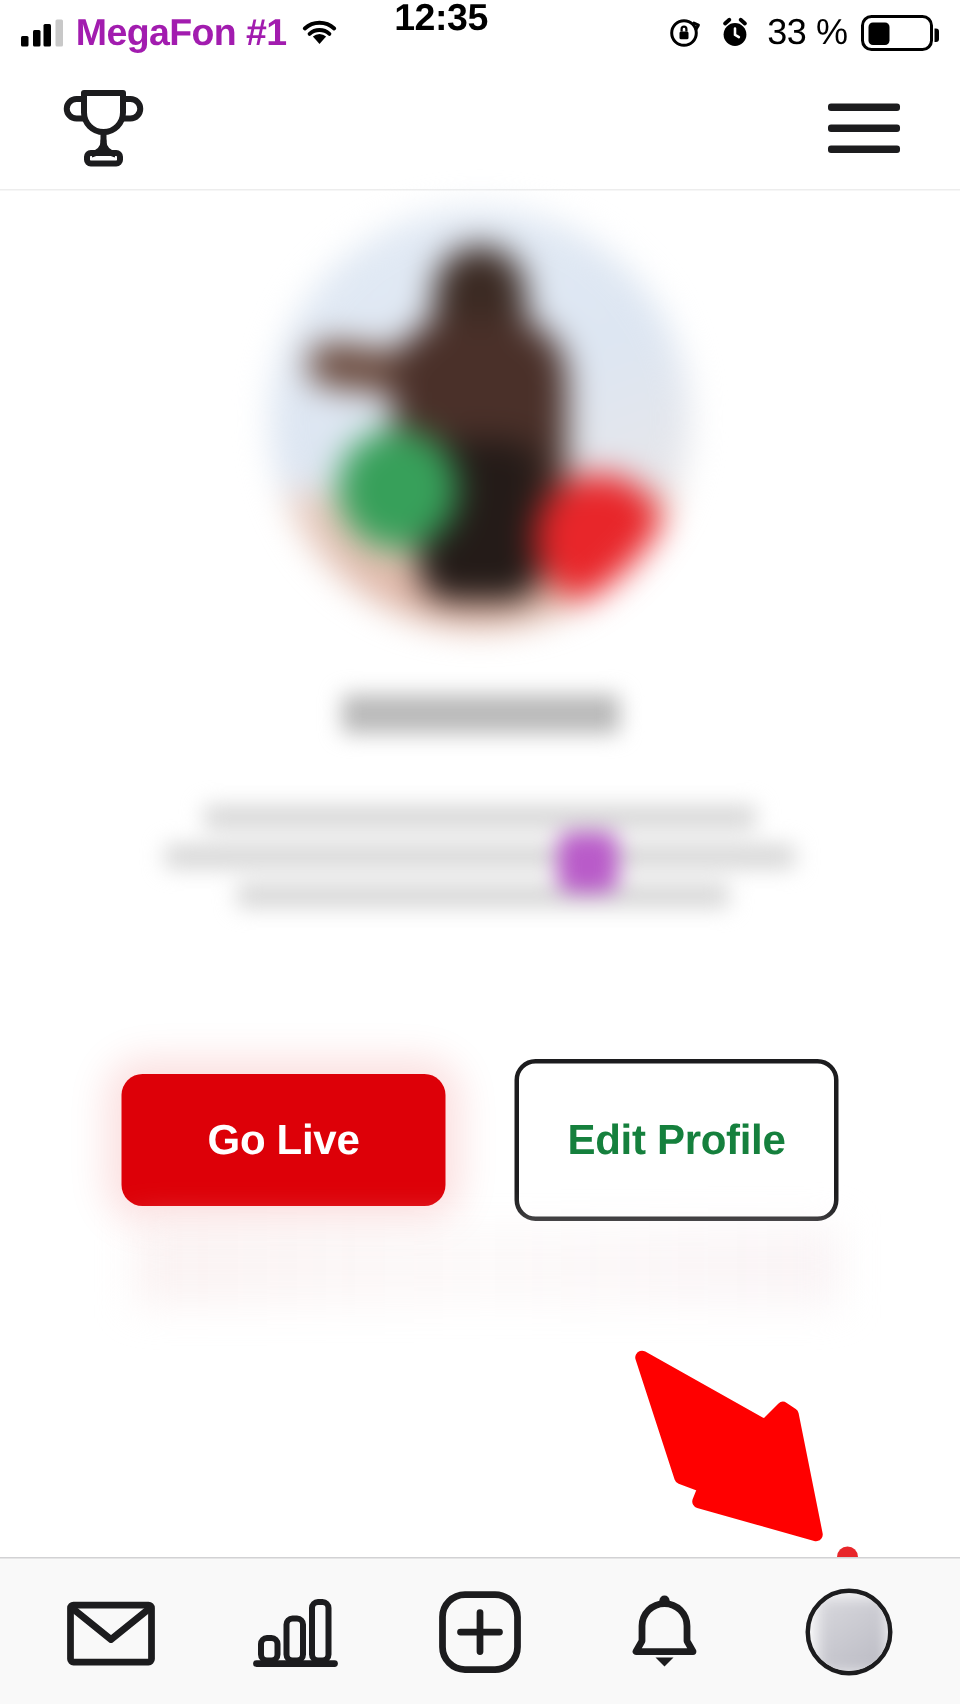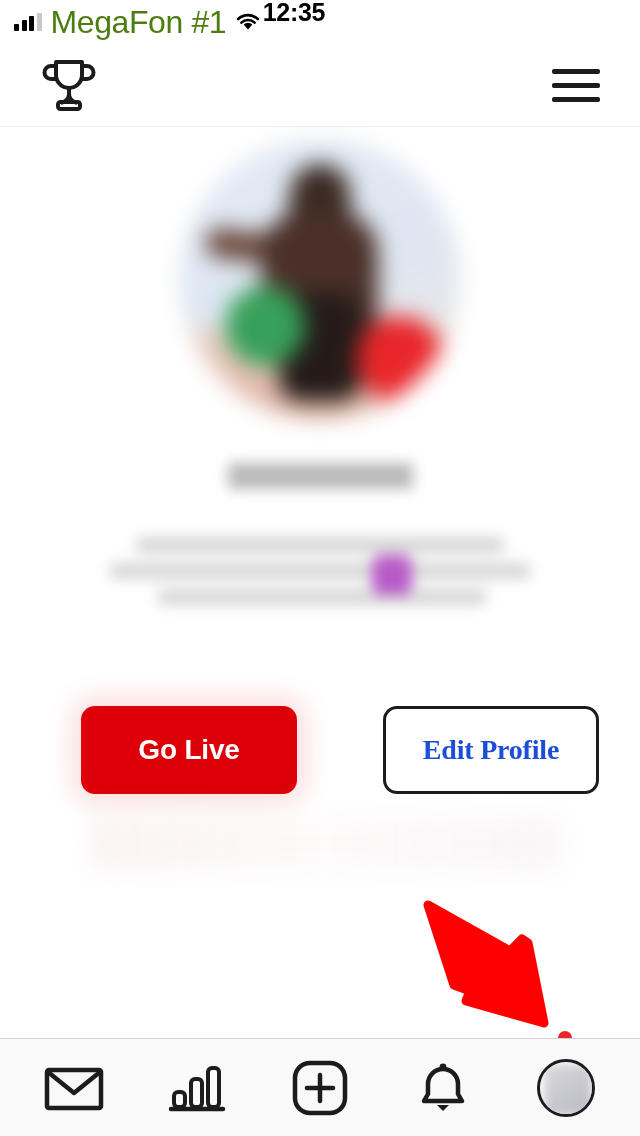--- a/index.html
+++ b/index.html
@@ -24,21 +24,21 @@
     background:#ffffff;
   }
   .sb-left { display:flex; align-items:center; gap:9px; }
   .signal-bars { display:flex; align-items:flex-end; gap:2.5px; height:18px; }
   .signal-bars i { display:block; width:5px; background:#000; border-radius:1px; }
   .signal-bars i.b1 { height:7px; }
   .signal-bars i.b2 { height:11px; }
   .signal-bars i.b3 { height:15px; }
   .signal-bars i.b4 { height:18px; background:#c8c8c8; }
   .carrier {
-    font-size:32px; font-weight:normal; color:#4d7c0f;
+    font-size:25px; font-weight:bold; color:#a21caf;
     letter-spacing:-0.4px; line-height:1;
   }
   .wifi { width:26px; height:20px; display:block; }
   .sb-center {
     position:absolute; left:0; right:0; top:0; height:44px;
     display:flex; align-items:flex-start; justify-content:center;
     pointer-events:none;
   }
   .clock {
     font-size:25px; font-weight:bold; color:#000;
@@ -122,32 +122,30 @@
   
   .btn-row {
     position:absolute; top:706px; left:0; width:640px;
     display:flex; justify-content:center; align-items:center; gap:46px;
   }
   .btn {
     font-size:28px; font-weight:bold; letter-spacing:-0.2px;
     border-radius:14px;
     display:flex; align-items:center; justify-content:center;
     cursor:pointer;
-    margin-left:40px;
   }
   .btn-live {
     width:216px; height:88px;
     background:#dd0008; color:#ffffff;
     box-shadow:0 0 26px 10px rgba(221,0,8,0.13);
   }
   .btn-edit {
-    width:216px; height:88px;
-    background:#ffffff; color:#1d4ed8;
+    width:216px; height:108px;
+    background:#ffffff; color:#15803d;
     border:3px solid #1c1c1e;
-    font-family:Liberation Serif, serif;
   }
 
   .blur-band {
     position:absolute; top:818px; left:90px;
     width:470px; height:52px;
     background:linear-gradient(90deg,rgba(247,232,232,.55),rgba(250,244,244,.5),rgba(246,235,238,.55));
     filter:blur(13px);
   }
 
   
@@ -207,20 +205,37 @@
         <path d="M13 17.4 L8.6 12.4 a6.6 6.6 0 0 1 8.8 0 Z" fill="#000"></path>
         <path d="M3.2 7.0 a14.4 14.4 0 0 1 19.6 0" stroke="#000" stroke-width="2.6" fill="none" stroke-linecap="round"></path>
         <path d="M6.4 10.6 a9.8 9.8 0 0 1 13.2 0" stroke="#000" stroke-width="2.6" fill="none" stroke-linecap="round"></path>
       </svg>
     </div>
 
     <div class="sb-center">
       <div class="clock">12:35</div>
     </div>
 
+    <div class="sb-right">
+      <svg width="24" height="24" viewBox="0 0 24 24">
+        <circle cx="11" cy="12" r="8.2" stroke="#000" stroke-width="2" fill="none"></circle>
+        <rect x="8" y="11" width="6" height="5.2" rx="1" fill="#000"></rect>
+        <path d="M9.4 11 v-1.6 a1.6 1.6 0 0 1 3.2 0 V11" stroke="#000" stroke-width="1.5" fill="none"></path>
+        <path d="M17.6 5.4 l3 1.4 -1.6 2.7" stroke="#000" stroke-width="2" fill="none" stroke-linecap="round" stroke-linejoin="round"></path>
+      </svg>
+      <svg width="24" height="24" viewBox="0 0 24 24">
+        <circle cx="12" cy="13" r="7.6" fill="#000"></circle>
+        <path d="M12 9 v4.2 l2.6 1.6" stroke="#fff" stroke-width="1.7" fill="none" stroke-linecap="round"></path>
+        <path d="M5.4 5.6 L8.2 3.2 M18.6 5.6 L15.8 3.2" stroke="#000" stroke-width="2.6" stroke-linecap="round"></path>
+      </svg>
+      <div class="battery-pct">33 %</div>
+      <div class="battery-shell">
+        <div class="battery-fill"></div>
+      </div>
+    </div>
   </div>
 
   <div class="header">
     <div class="trophy-btn">
       <svg width="54" height="56" viewBox="0 0 54 56">
         <path d="M14 5 h26 v13 a13 13 0 0 1 -26 0 Z" stroke="#1c1c1e" stroke-width="4" fill="none" stroke-linejoin="round"></path>
         <path d="M14 9 h-5 a6.5 6.5 0 0 0 0 13 h5" stroke="#1c1c1e" stroke-width="4" fill="none" stroke-linecap="round"></path>
         <path d="M40 9 h5 a6.5 6.5 0 0 1 0 13 h-5" stroke="#1c1c1e" stroke-width="4" fill="none" stroke-linecap="round"></path>
         <path d="M27 31 v6" stroke="#1c1c1e" stroke-width="4" stroke-linecap="round"></path>
         <path d="M19 46 q8 -2 8 -9 q0 7 8 9" stroke="#1c1c1e" stroke-width="4" fill="none" stroke-linejoin="round"></path>

